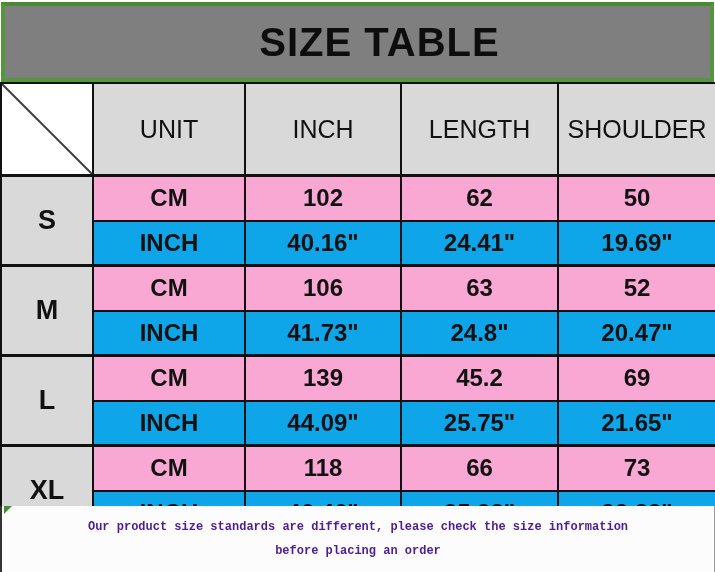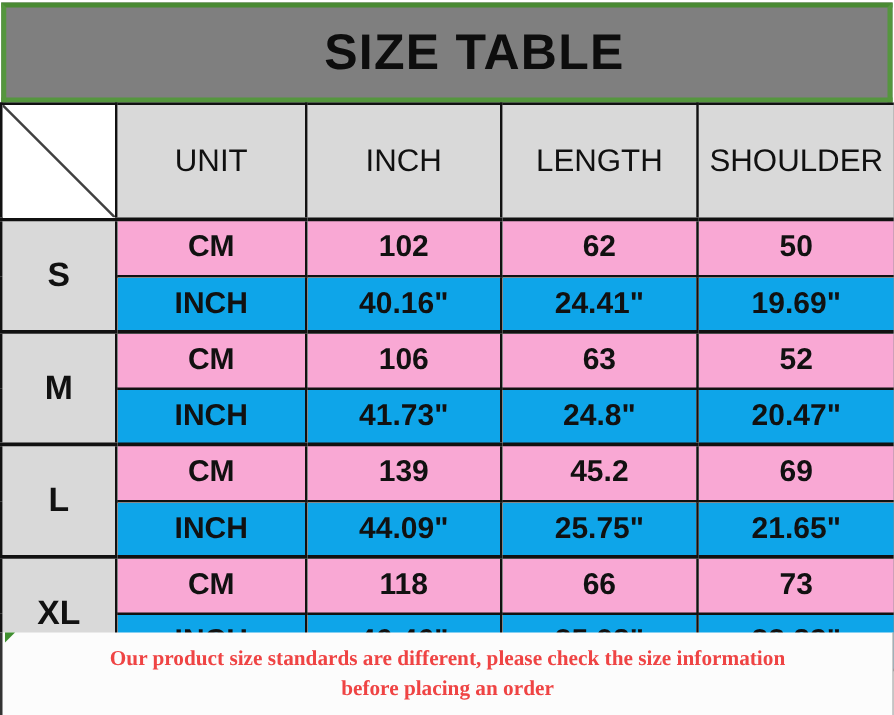--- a/index.html
+++ b/index.html
@@ -83,24 +83,24 @@
     position: absolute;
     left: 0; right: 0; bottom: 0;
     top: 504px;
     background: #fcfcfc;
     border-left: 2px solid #333333;
     border-right: 1px solid #999999;
     text-align: center;
     padding-top: 9px;
   }
   .footer-note .line {
-    font-family: Liberation Serif, serif;
-    font-weight: bold;
-    font-size: 17px;
-    color: #ef4444;
+    font-family: Liberation Mono, monospace;
+    font-weight: bold;
+    font-size: 12px;
+    color: #4c1d95;
     line-height: 24px;
     white-space: nowrap;
   }
   .corner-marker {
     position: absolute;
     top: 0; left: 2px;
     width: 0; height: 0;
     border-top: 8px solid #3f8f2f;
     border-right: 8px solid transparent;
   }

